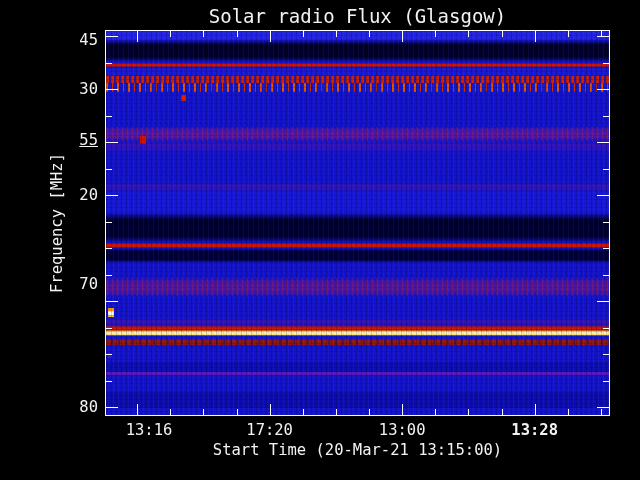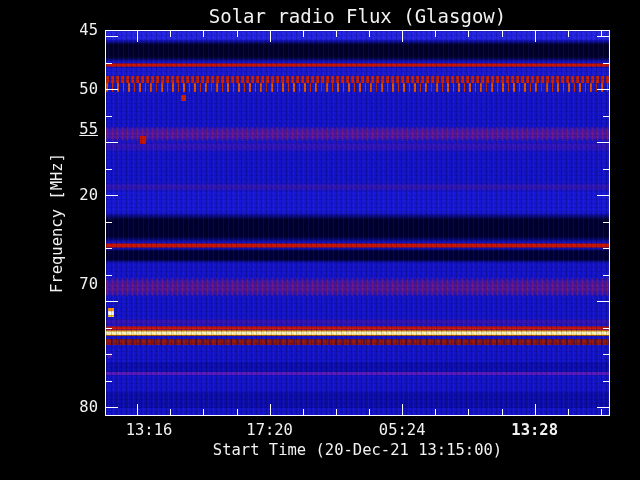--- a/index.html
+++ b/index.html
@@ -131,26 +131,26 @@
       <div class="tick" style="left: 497px; top: 296.665px; width: 6px; height: 1px;"></div>
       <div class="tick" style="left: 0px; top: 323.18px; width: 6px; height: 1px;"></div>
       <div class="tick" style="left: 497px; top: 323.18px; width: 6px; height: 1px;"></div>
       <div class="tick" style="left: 0px; top: 349.695px; width: 6px; height: 1px;"></div>
       <div class="tick" style="left: 497px; top: 349.695px; width: 6px; height: 1px;"></div>
     </div>
 
   <div id="xlabels">
       <div class="xtlab" style="left: 149px;">13:16</div>
       <div class="xtlab" style="left: 269.65px;">17:20</div>
-      <div class="xtlab" style="left: 402.17px;">05:24</div>
+      <div class="xtlab" style="left: 402.17px;">13:00</div>
       <div class="xtlab" style="left: 534.69px; font-weight: bold;">13:28</div>
     </div>
   <div id="ylabels">
-      <div class="ytlab" style="top: 22px;">45</div>
-      <div class="ytlab" style="top: 81.03px;">50</div>
-      <div class="ytlab" style="top: 121px; text-decoration: underline;">55</div>
+      <div class="ytlab" style="top: 32px;">45</div>
+      <div class="ytlab" style="top: 81.03px;">30</div>
+      <div class="ytlab" style="top: 132px; text-decoration: underline;">55</div>
       <div class="ytlab" style="top: 187.09px;">20</div>
       <div class="ytlab" style="top: 276px;">70</div>
       <div class="ytlab" style="top: 399.21px;">80</div>
     </div>
 
-  <div class="xlabel">Start Time (20-Dec-21 13:15:00)</div>
+  <div class="xlabel">Start Time (20-Mar-21 13:15:00)</div>
 </div>
 
 </body></html>

